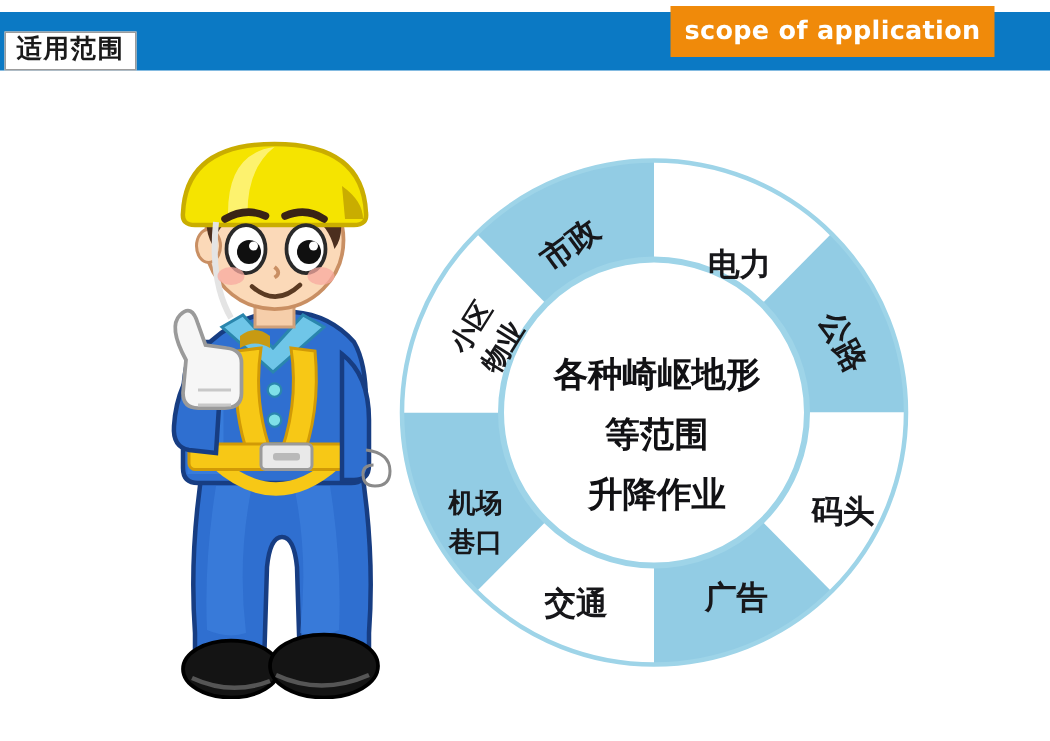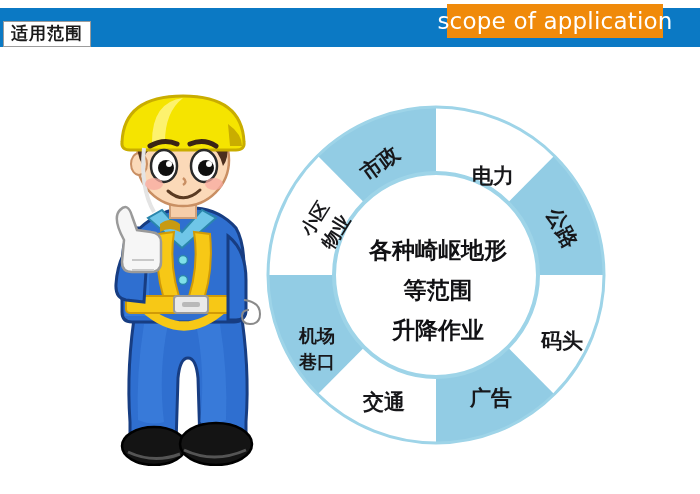--- a/index.html
+++ b/index.html
@@ -28,21 +28,21 @@
     font-size: 17px; font-weight: 700; color: #1a1a1a;
     letter-spacing: 1px; line-height: 1; white-space: nowrap;
   }
   .header-en-box {
     position: absolute; left: 447px; top: 4px;
     width: 216px; height: 34px;
     background: #f08a0a;
     display: flex; align-items: center; justify-content: center;
   }
   .header-en-text {
-    font-size: 23px; font-weight: 400; color: #ffffff;
+    font-size: 17px; font-weight: 700; color: #ffffff;
     letter-spacing: .2px; white-space: nowrap;
   }
 
   
   .worker { position: absolute; left: 88px; top: 84px; width: 190px; height: 382px; }
 
   
   .donut-wrap { position: absolute; left: 262px; top: 98px; width: 348px; height: 354px; }
   .donut-svg { display: block; width: 348px; height: 354px; }
 

